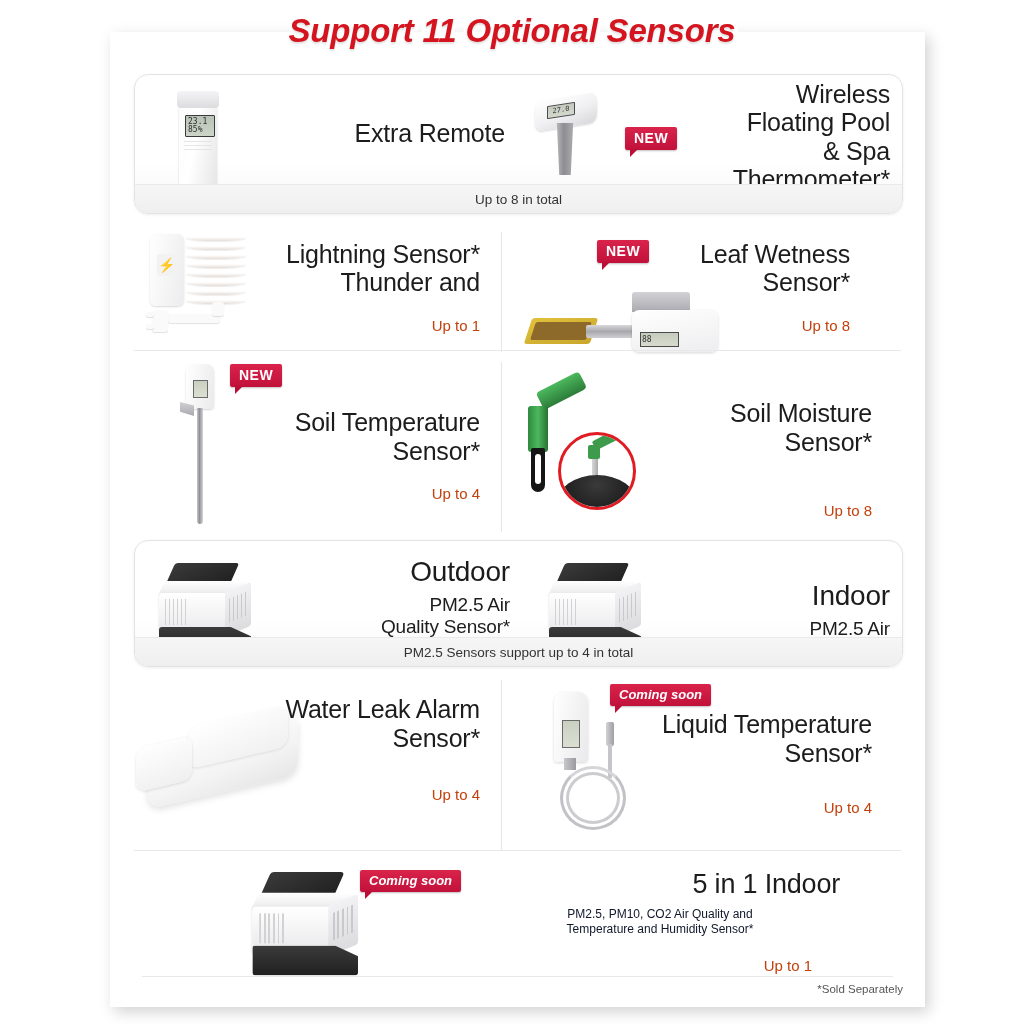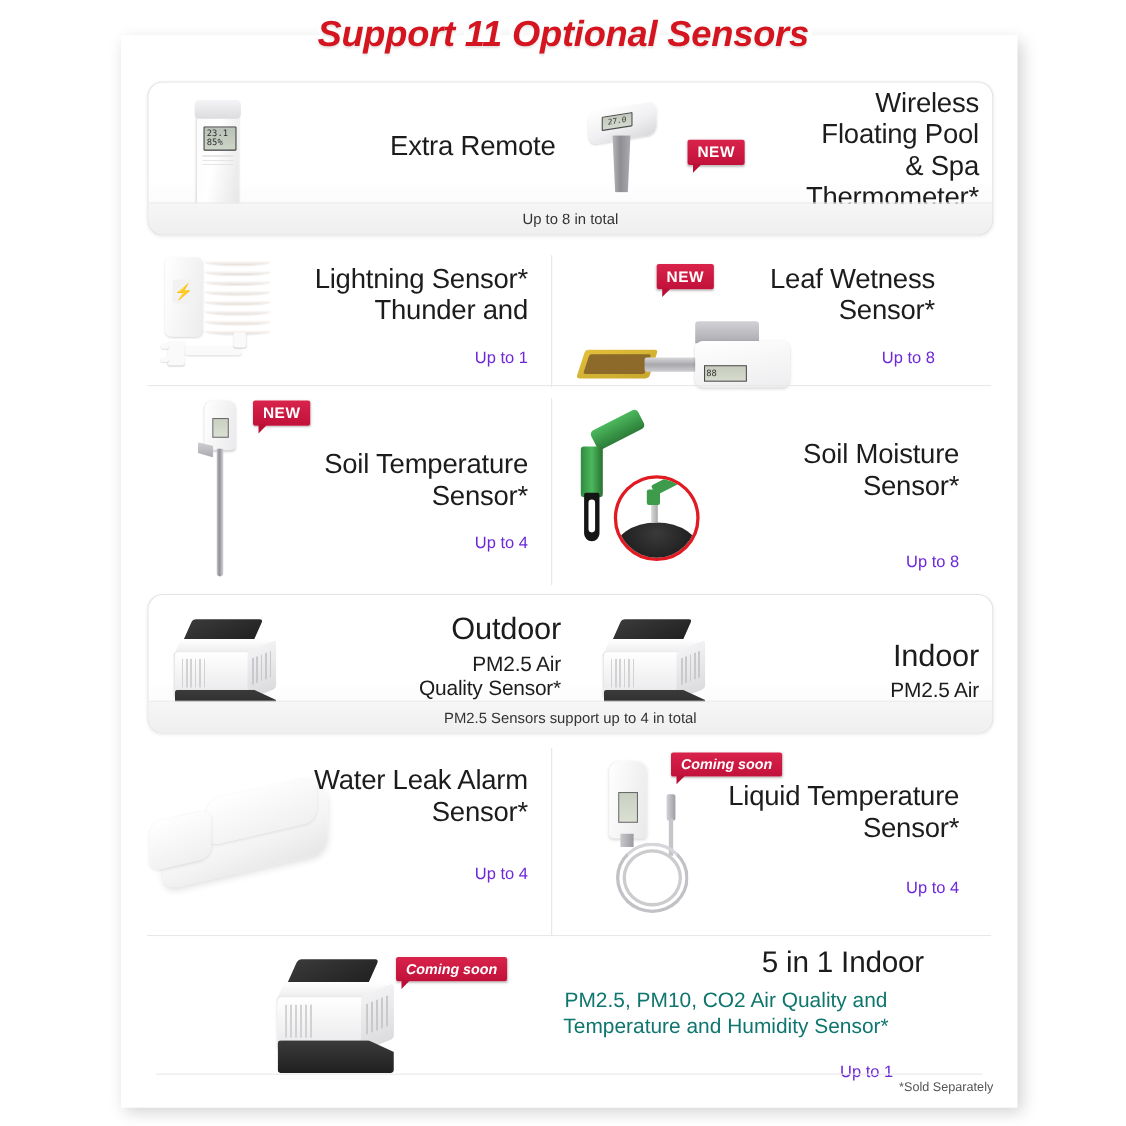--- a/index.html
+++ b/index.html
@@ -29,22 +29,22 @@
     paint-order:stroke fill;
     text-shadow:0 2px 2px rgba(0,0,0,.12);
     white-space:nowrap;
   }
   
   .rowtxt{display:flex;flex-direction:column;justify-content:center;}
   .t-main{
     font-size:25px;color:#1c1c1c;line-height:1.14;
     font-weight:400;letter-spacing:-.2px;
   }
-  .t-sub{font-size:19px;color:#0f766e;line-height:1.25;margin-top:7px;}
-  .t-upto{font-size:15px;color:#6d28d9;margin-top:20px;}
+  .t-sub{font-size:12px;color:#0f172a;line-height:1.25;margin-top:7px;}
+  .t-upto{font-size:15px;color:#c2410c;margin-top:20px;}
   .align-r{text-align:right;}
   .align-c{text-align:center;}
 
   
   .badge{
     position:absolute;z-index:20;
     background:linear-gradient(180deg,#d9234b 0%,#c1113a 100%);
     color:#fff;font-weight:bold;
     padding:4px 9px 5px 9px;
     border-radius:2px;

